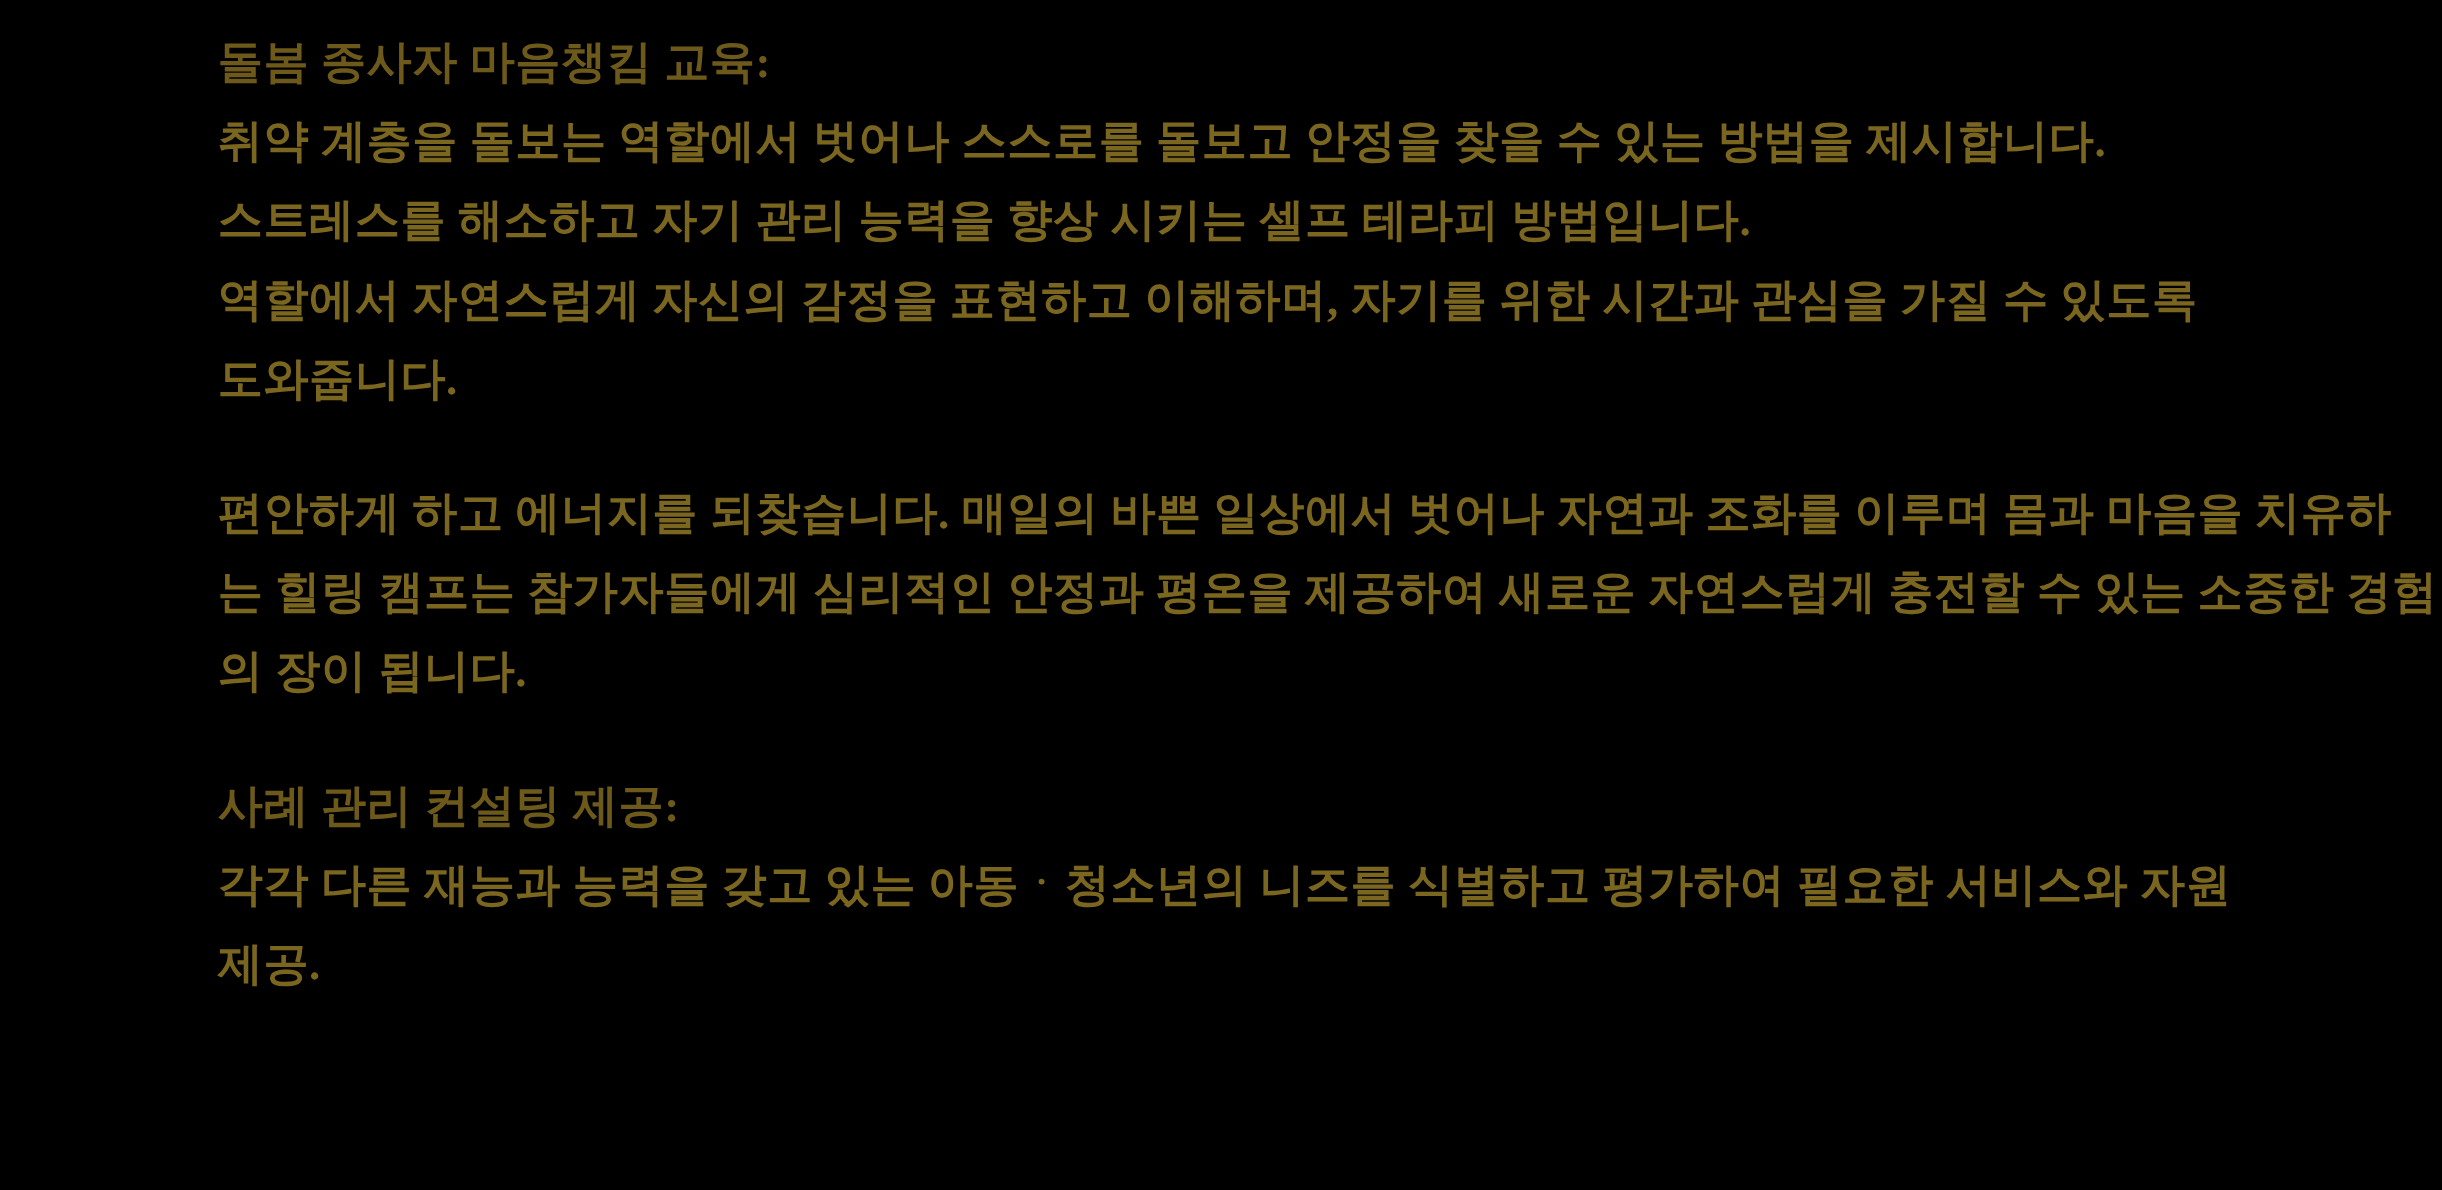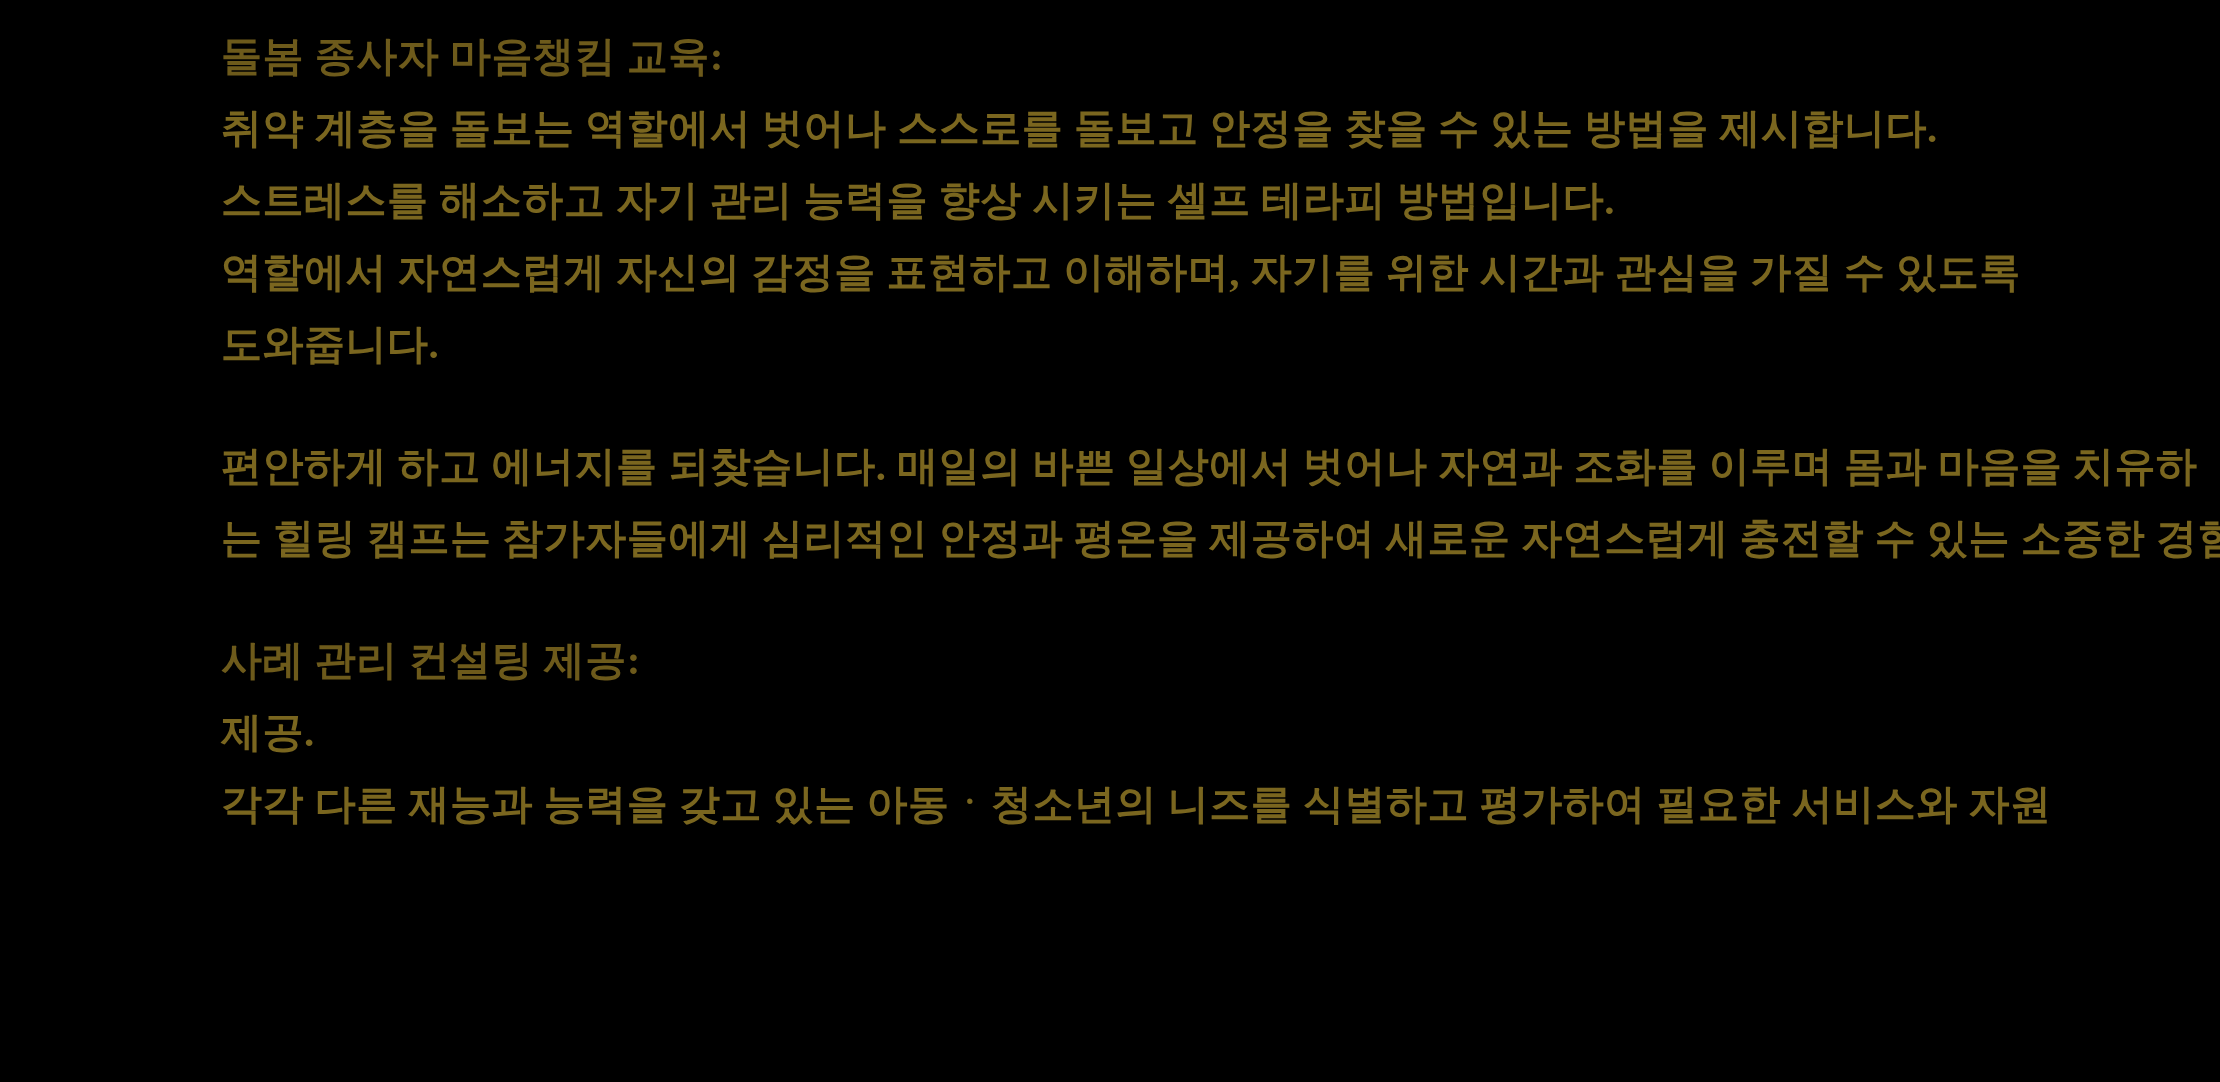--- a/index.html
+++ b/index.html
@@ -16,21 +16,20 @@
   }
   .content {
     position: absolute;
     left: 198px;
     top: 20px;
     width: 1760px;
     color: var(--text-color, #7a661f);
     font-size: 41px;
     line-height: 72px;
     letter-spacing: 0.5px;
-    margin-left: 23px;
   }
   .section { margin: 0; }
   .section + .section { margin-top: 50px; }
   .section-heading {
     font-weight: bold;
     color: var(--heading-color, #6d5a1b);
     white-space: nowrap;
   }
   .text-line {
     white-space: nowrap;
@@ -46,21 +45,22 @@
     <div class="section-heading">돌봄 종사자 마음챙킴 교육:</div>
     <div class="text-line">취약 계층을 돌보는 역할에서 벗어나 스스로를 돌보고 안정을 찾을 수 있는 방법을 제시합니다.</div>
     <div class="text-line">스트레스를 해소하고 자기 관리 능력을 향상 시키는 셀프 테라피 방법입니다.</div>
     <div class="text-line">역할에서 자연스럽게 자신의 감정을 표현하고 이해하며, 자기를 위한 시간과 관심을 가질 수 있도록</div>
     <div class="text-line">도와줍니다.</div>
   </div>
 
   <div class="section">
     <div class="text-line">편안하게 하고 에너지를 되찾습니다. 매일의 바쁜 일상에서 벗어나 자연과 조화를 이루며 몸과 마음을 치유하</div>
     <div class="text-line">는 힐링 캠프는 참가자들에게 심리적인 안정과 평온을 제공하여 새로운 자연스럽게 충전할 수 있는 소중한 경험</div>
+    <div class="text-line">의 장이 됩니다.</div>
   </div>
 
   <div class="section">
     <div class="section-heading">사례 관리 컨설팅 제공:</div>
+    <div class="text-line">각각 다른 재능과 능력을 갖고 있는 아동ㆍ청소년의 니즈를 식별하고 평가하여 필요한 서비스와 자원</div>
     <div class="text-line">제공.</div>
-    <div class="text-line">각각 다른 재능과 능력을 갖고 있는 아동ㆍ청소년의 니즈를 식별하고 평가하여 필요한 서비스와 자원</div>
   </div>
 
 </div>
 
 </body></html>

